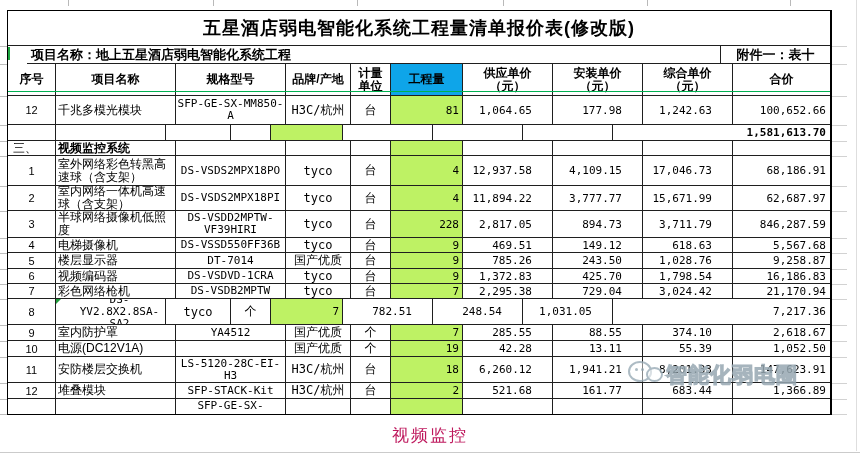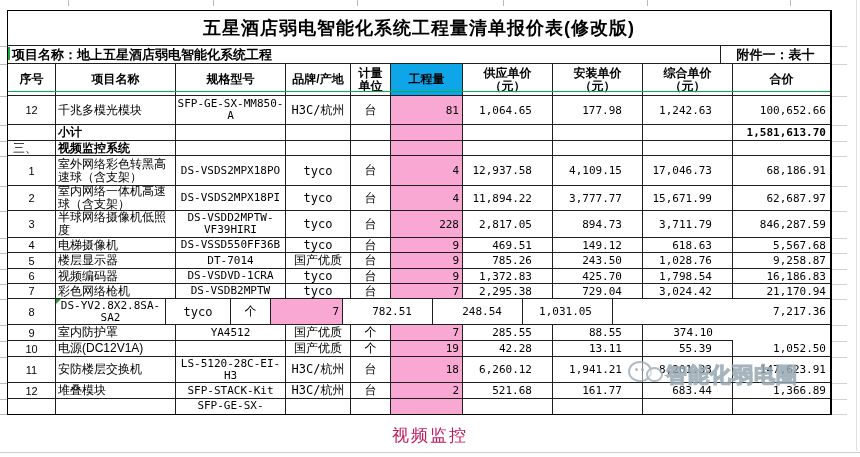--- a/index.html
+++ b/index.html
@@ -23,21 +23,21 @@
         display:flex; align-items:center; overflow:hidden; }
   .td:last-child { border-right:none; }
 
   
   .c0 { width:48px;  justify-content:center; font-size:11px; }
   .c1 { width:120px; padding:0 2px; font-size:12px; line-height:13px; }
   .c2 { width:110px; justify-content:center; text-align:center;
         font-family:"DejaVu Sans Mono", monospace; font-size:11px; line-height:12px; padding:0 1px; word-break:break-word; }
   .c3 { width:65px;  justify-content:center; font-size:12px; font-family:"DejaVu Sans Mono", monospace; }
   .c4 { width:40px;  justify-content:center; font-size:12px; }
-  .c5 { width:72px;  background:#f9a8d4; justify-content:flex-end; padding-right:3px;
+  .c5 { width:72px;  background:#bef264; justify-content:flex-end; padding-right:3px;
         font-family:"DejaVu Sans Mono", monospace; font-size:11px; }
   .c6, .c7, .c8 { width:90px; justify-content:flex-end; padding-right:20px;
         font-family:"DejaVu Sans Mono", monospace; font-size:11px; }
   .c9 { flex:1; justify-content:flex-end; padding-right:4px;
         font-family:"DejaVu Sans Mono", monospace; font-size:11px; }
 
   
   .row-title { height:35px; }
   .row-title .td { flex:1; justify-content:center; font-size:18px; font-weight:bold; letter-spacing:1px; }
   .row-sub { height:18px; }
@@ -53,21 +53,21 @@
   .h15 { height:15px; } .h16 { height:16px; } .h25 { height:25px; }
   .h26 { height:26px; } .h27 { height:27px; } .h29 { height:29px; } .h30 { height:30px; }
 
   .bold { font-weight:bold; }
   .sec-no { justify-content:flex-start !important; padding-left:5px; font-size:12px; }
   .row-partial .td { align-items:flex-start; line-height:14px; border-bottom:none; }
 
   .green-mark { position:absolute; left:0; top:1px; width:2px; height:13px; background:#1da53f; }
   .note-tri { position:absolute; left:0; top:0; width:0; height:0;
               border-top:5px solid #1f9d3a; border-right:5px solid transparent; }
-  .pos-rel { position:relative; }
+  .pos-rel { position:relative;padding-left:19px; }
 
   .page-break-line { position:absolute; left:0; top:80px; width:100%; height:1px; background:#00b050; z-index:5; }
 
   
   .watermark { position:absolute; left:628px; top:359px; display:flex; align-items:center; z-index:9; opacity:.85; }
   .wm-logo { position:relative; width:38px; height:32px; }
   .wm-bubble-big { position:absolute; left:0; top:2px; width:24px; height:21px; border:2px solid #9fb0ba;
                    border-radius:50% 50% 46% 50%; background:rgba(255,255,255,.55); }
   .wm-bubble-small { position:absolute; left:18px; top:8px; width:17px; height:15px; border:2px solid #9fb0ba;
                      border-radius:50%; background:rgba(255,255,255,.55); }
@@ -133,21 +133,20 @@
       <div class="td c4">台</div>
       <div class="td c5">81</div>
       <div class="td c6">1,064.65</div>
       <div class="td c7">177.98</div>
       <div class="td c8">1,242.63</div>
       <div class="td c9">100,652.66</div>
     </div>
 
     <div class="tr h16">
       <div class="td c0"></div>
-      <div class="td c1 bold">小计</div>
       <div class="td c2"></div>
       <div class="td c3"></div>
       <div class="td c4"></div>
       <div class="td c5"></div>
       <div class="td c6"></div>
       <div class="td c7"></div>
       <div class="td c8"></div>
       <div class="td c9 bold">1,581,613.70</div>
     </div>
 
@@ -273,20 +272,21 @@
     <div class="tr h16">
       <div class="td c0">9</div>
       <div class="td c1">室内防护罩</div>
       <div class="td c2">YA4512</div>
       <div class="td c3">国产优质</div>
       <div class="td c4">个</div>
       <div class="td c5">7</div>
       <div class="td c6">285.55</div>
       <div class="td c7">88.55</div>
       <div class="td c8">374.10</div>
+      <div class="td c9">2,618.67</div>
     </div>
 
     <div class="tr h16">
       <div class="td c0">10</div>
       <div class="td c1">电源(DC12V1A)</div>
       <div class="td c2"></div>
       <div class="td c3">国产优质</div>
       <div class="td c4">个</div>
       <div class="td c5">19</div>
       <div class="td c6">42.28</div>

